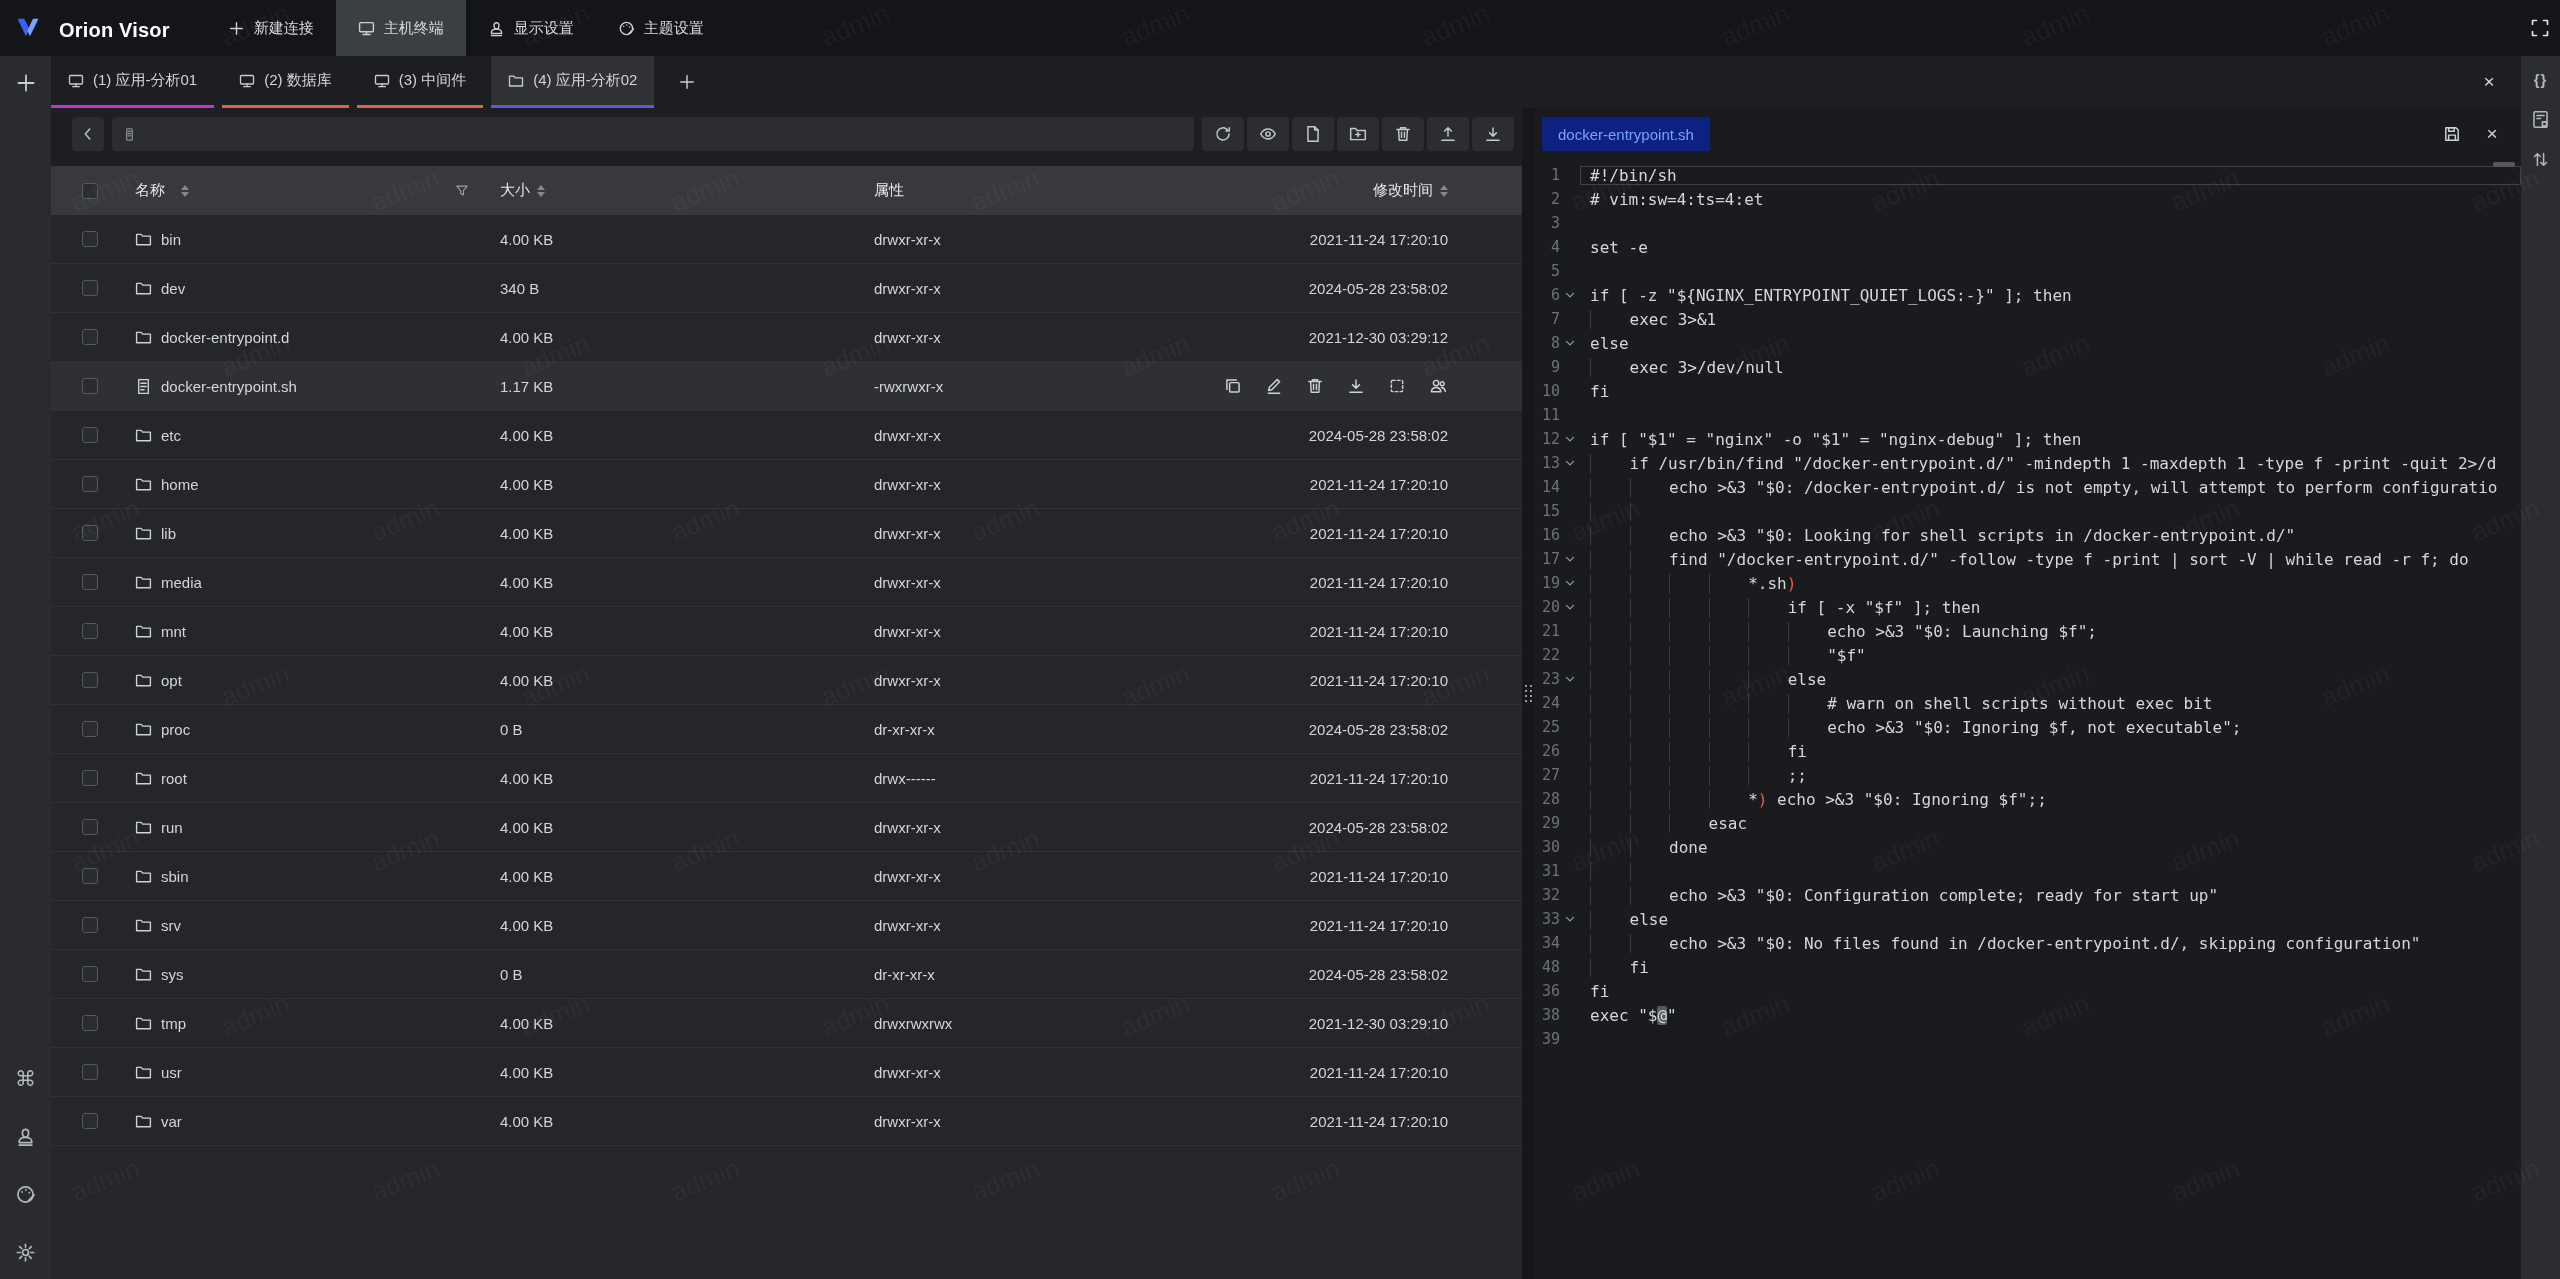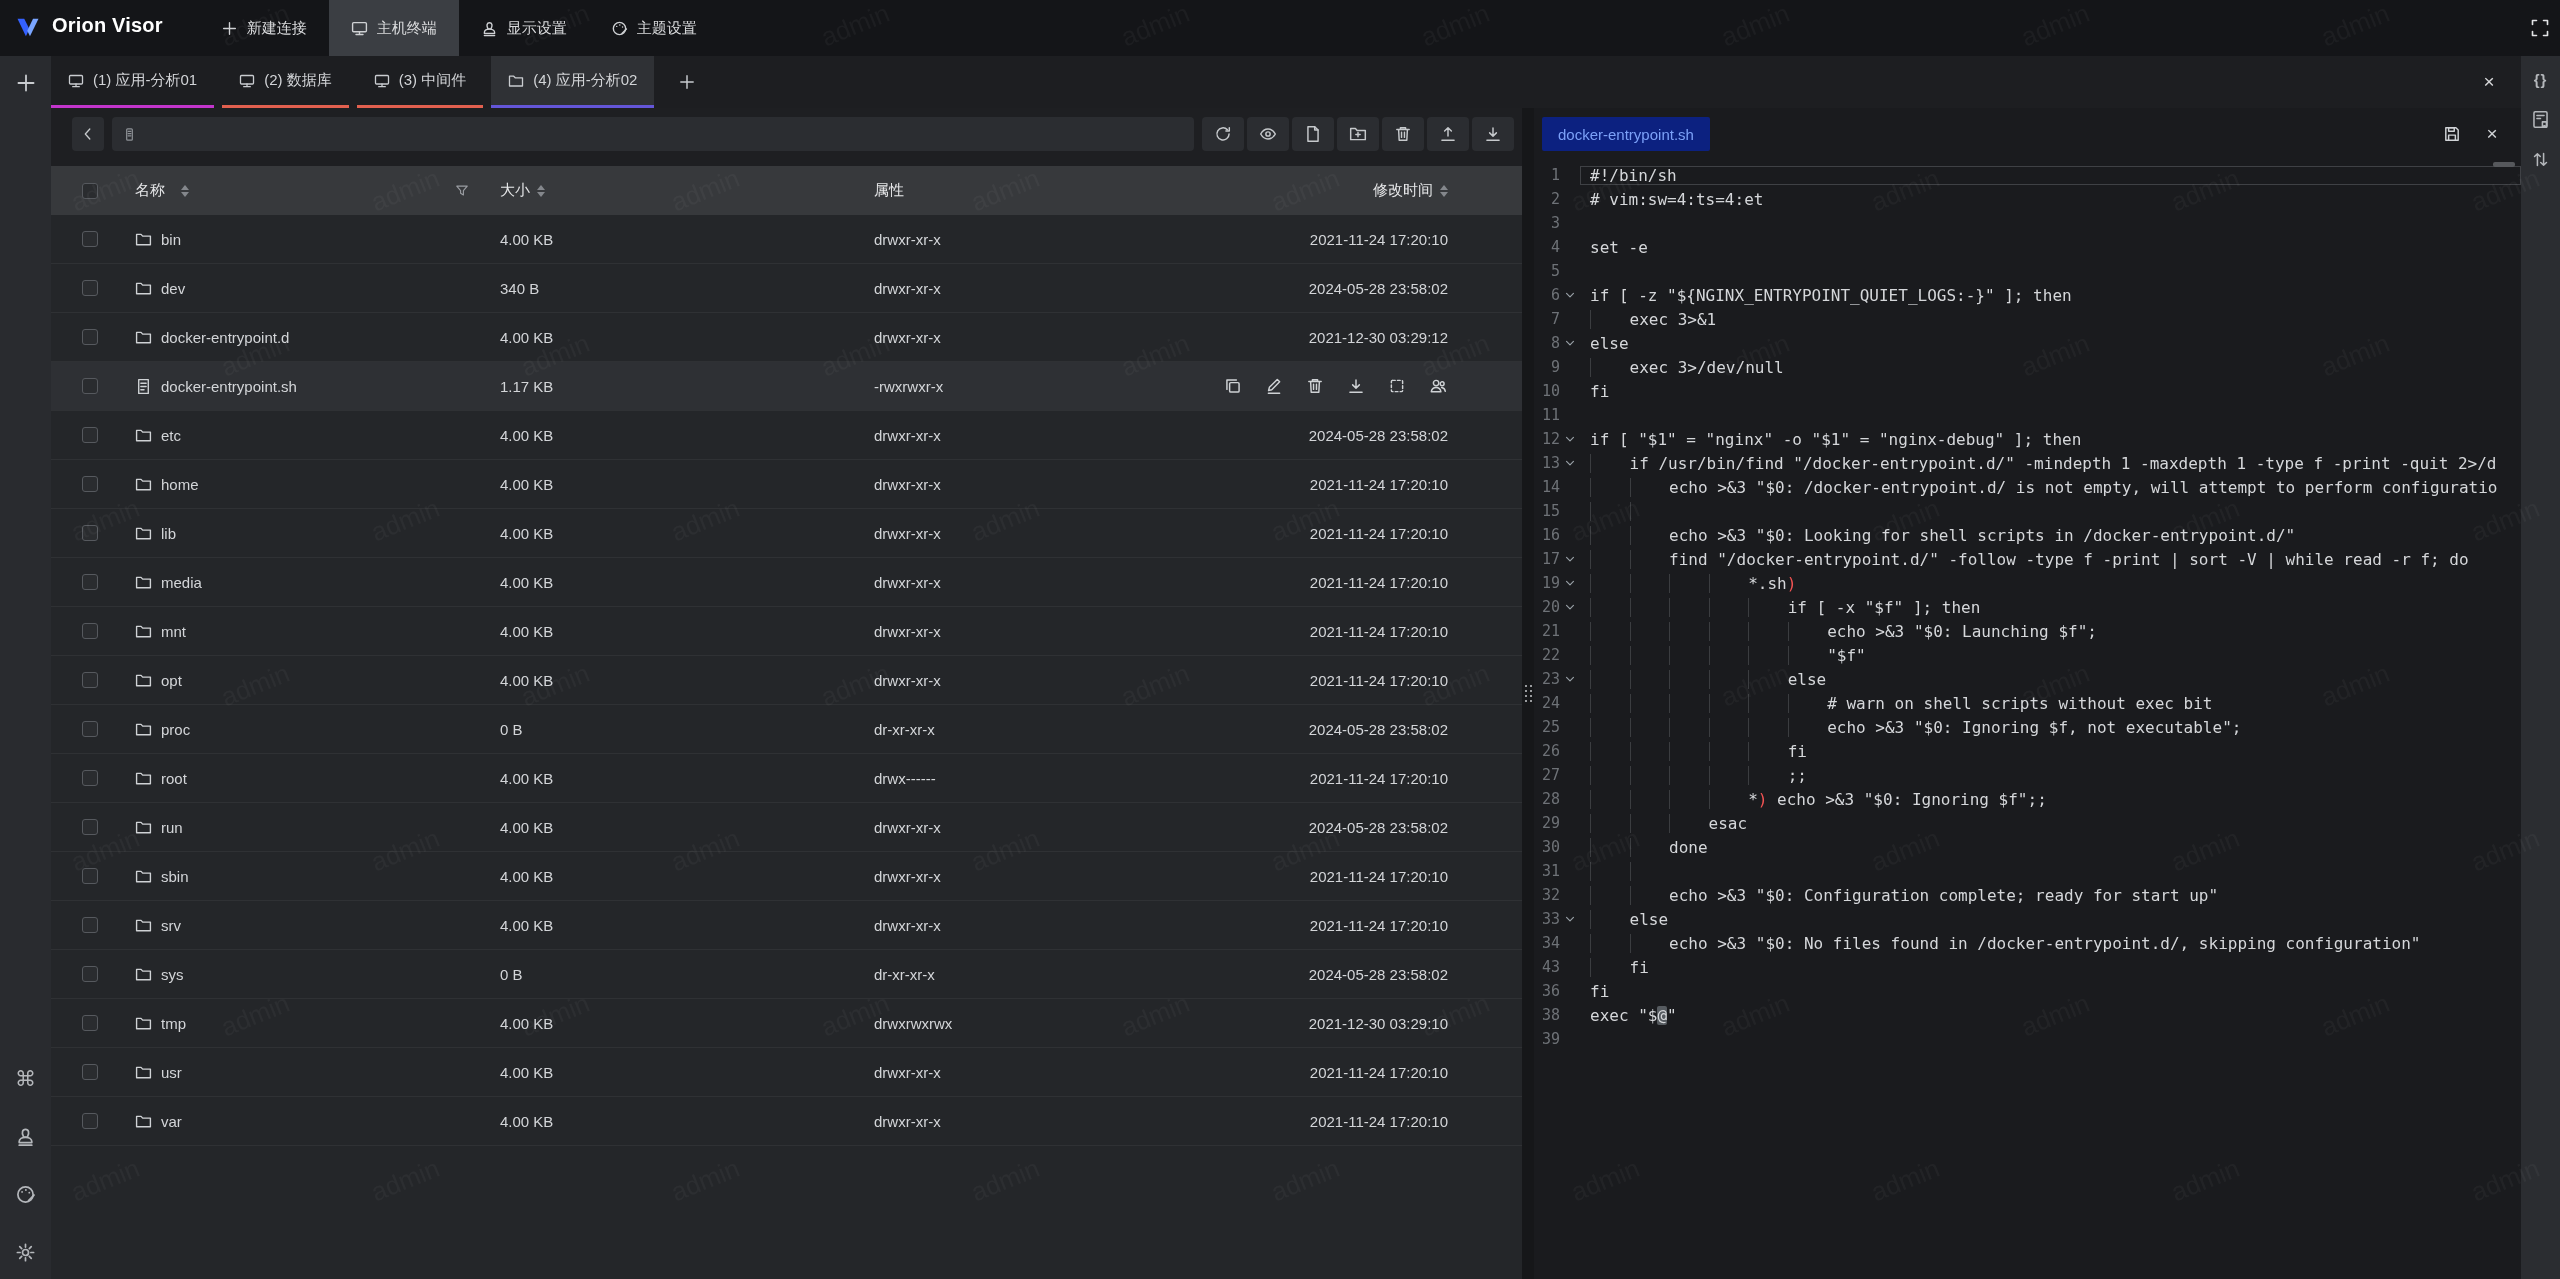--- a/index.html
+++ b/index.html
@@ -7,21 +7,21 @@
     font-family:"Liberation Sans","DejaVu Sans",sans-serif;color:#d6d7da;}
   button{background:none;border:none;color:inherit;font:inherit;cursor:pointer;}
 
   
   .watermark{position:absolute;inset:0;z-index:60;pointer-events:none;overflow:hidden;}
   .watermark span{position:absolute;transform:rotate(-22deg);font-size:26px;
     color:rgba(255,255,255,.038);white-space:nowrap;}
 
   
   .topbar{height:56px;background:#141518;display:flex;align-items:center;position:relative;}
-  .logo{display:flex;align-items:flex-start;gap:10px;margin-left:14px;}
+  .logo{display:flex;align-items:flex-end;gap:17px;margin-left:14px;}
   .logo .brand{font-size:20px;font-weight:800;color:#fff;letter-spacing:.2px;}
   .menus{display:flex;align-items:stretch;height:56px;margin-left:36px;}
   .menu-item{display:flex;align-items:center;gap:9px;padding:0 22px;font-size:15px;
     color:#d9dadc;height:56px;}
   .menu-item.active{background:#3b3e43;}
   .menu-item .mi{display:flex;align-items:center;color:#cfd1d4;}
   .fs-btn{position:absolute;right:8px;top:16px;width:24px;height:24px;color:#e3e4e6;
     display:flex;align-items:center;justify-content:center;}
 
   
@@ -1054,21 +1054,21 @@
                   </svg>
                 </span>
                 <span class="ct"><span class="guide">    </span>else</span>
               </div>
               <div class="cline">
                 <span class="ln">34</span>
                 <span class="fold"></span>
                 <span class="ct"><span class="guide">    </span><span class="guide">    </span>echo &gt;&amp;3 "$0: No files found in /docker-entrypoint.d/, skipping configuration"</span>
               </div>
               <div class="cline">
-                <span class="ln">43</span>
+                <span class="ln">48</span>
                 <span class="fold"></span>
                 <span class="ct"><span class="guide">    </span>fi</span>
               </div>
               <div class="cline">
                 <span class="ln">36</span>
                 <span class="fold"></span>
                 <span class="ct">fi</span>
               </div>
               <div class="cline">
                 <span class="ln">38</span>

